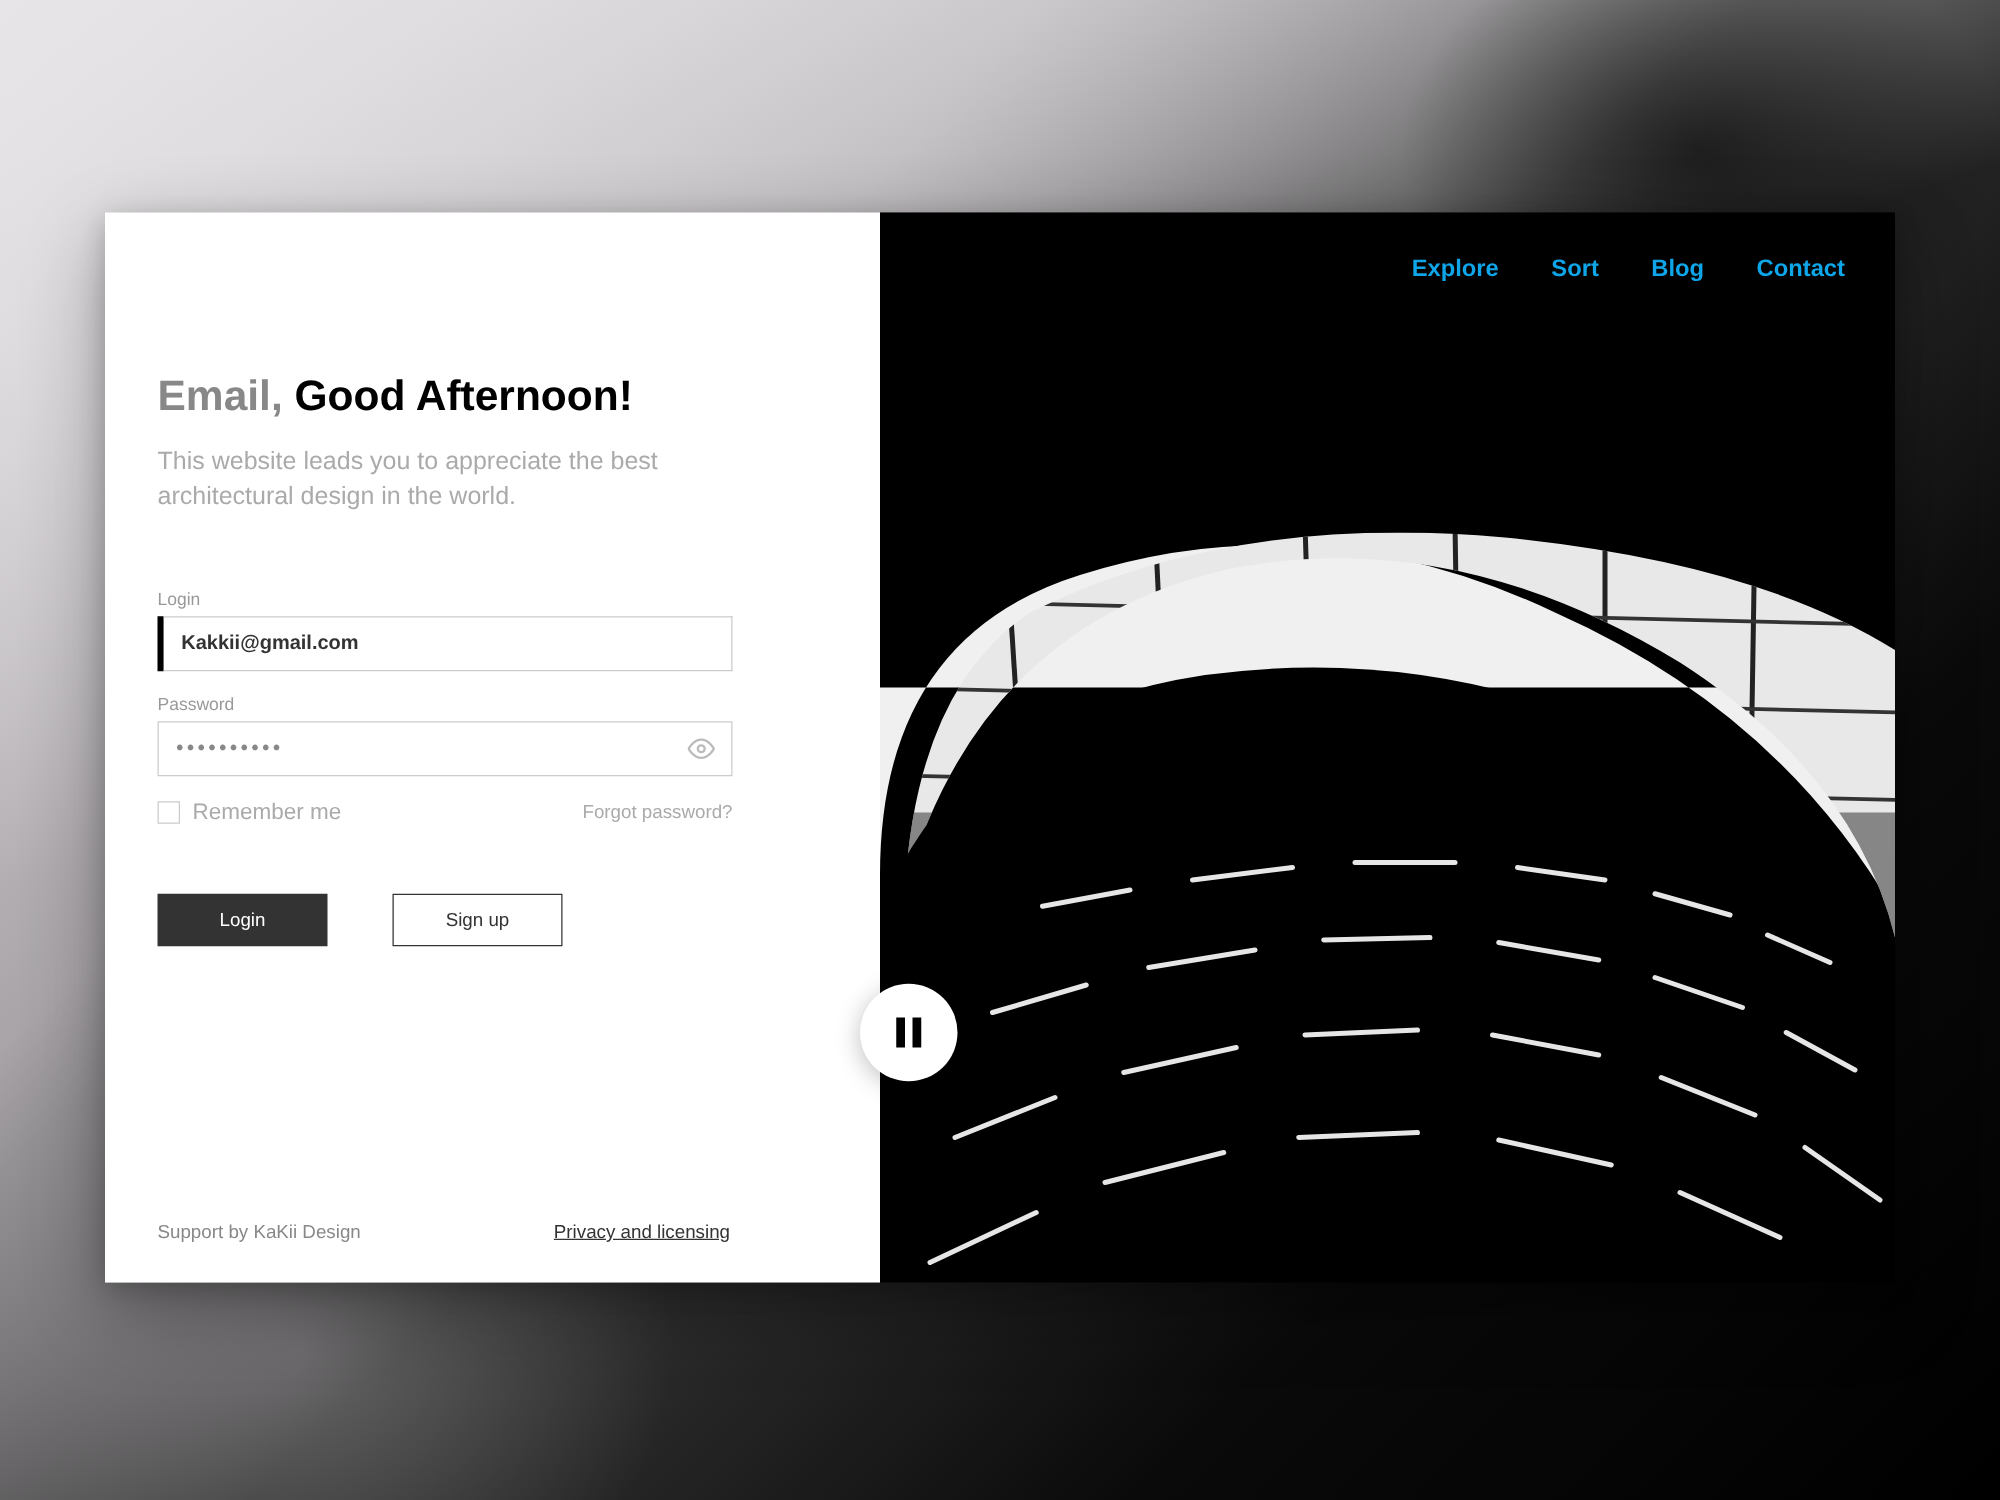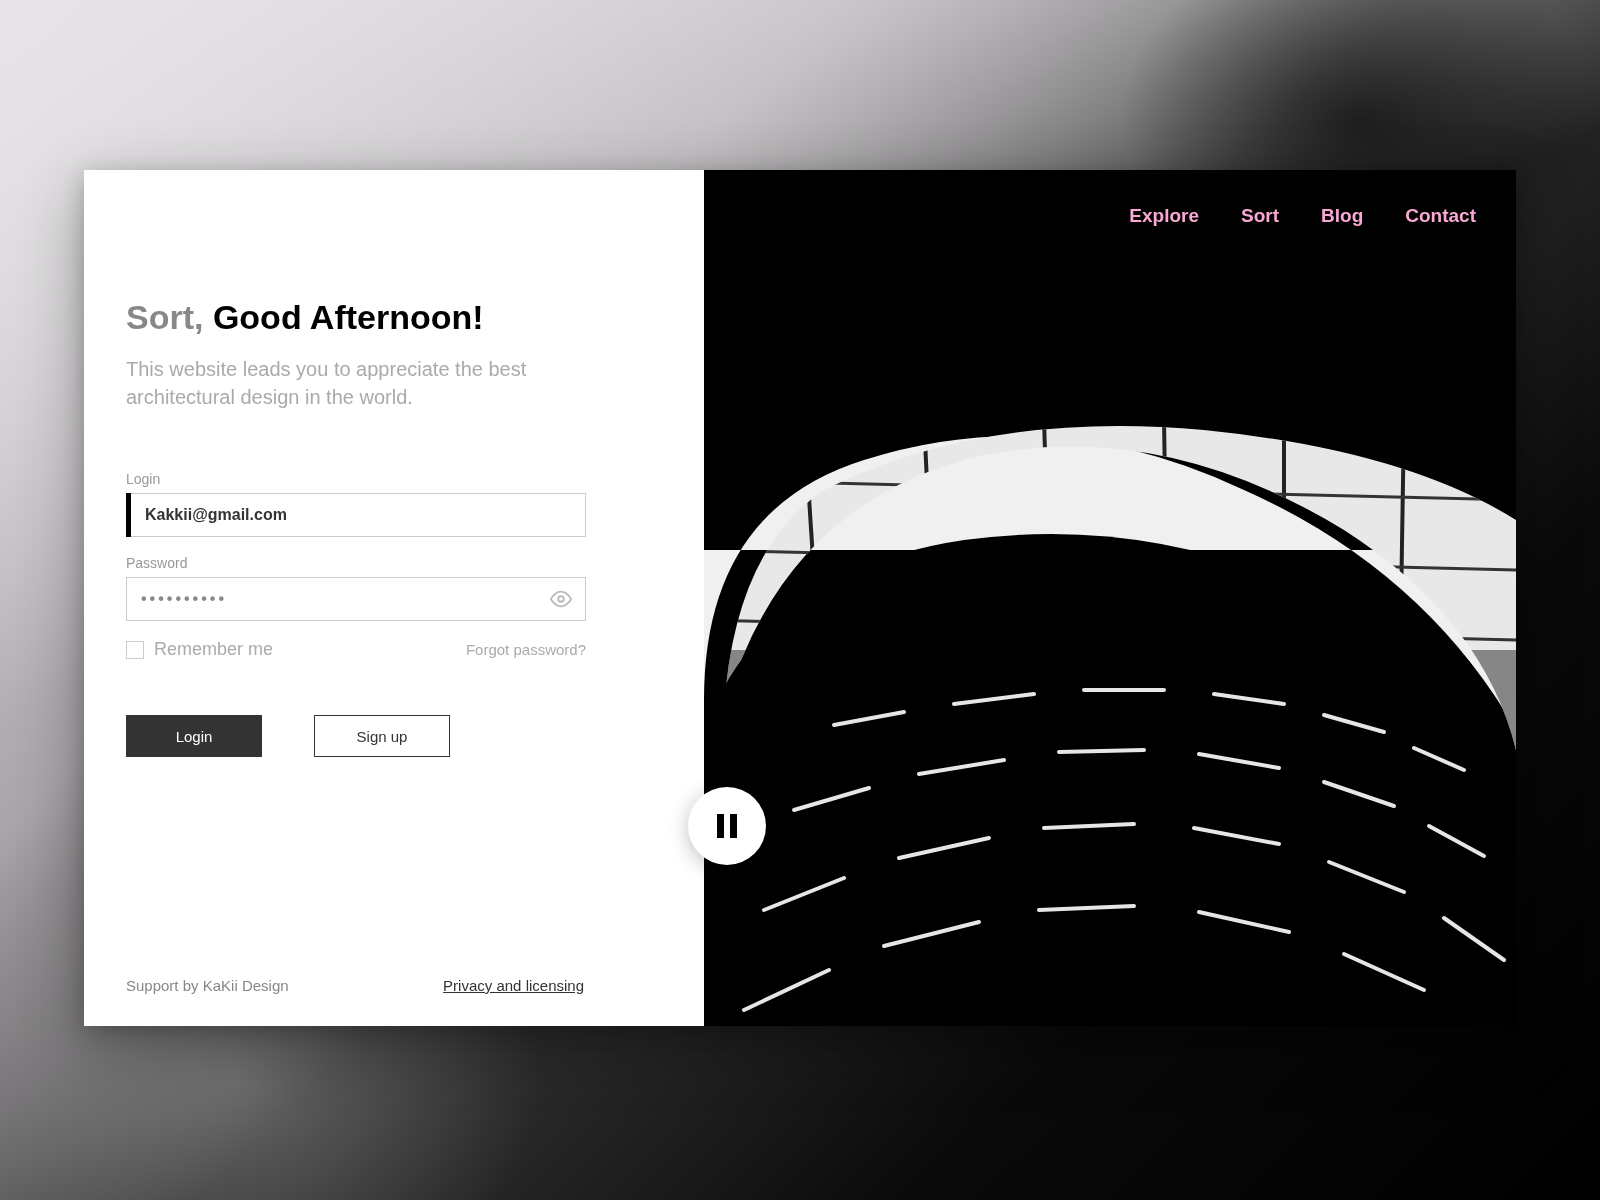--- a/index.html
+++ b/index.html
@@ -224,21 +224,21 @@
     .nav {
       position: absolute;
       top: 35px;
       right: 40px;
       display: flex;
       gap: 42px;
       z-index: 10;
     }
     
     .nav-item {
-      color: #f9a8d4;
+      color: #0ea5e9;
       font-size: 19px;
       font-weight: 700;
       cursor: pointer;
       font-family: Arial, sans-serif;
     }
     
     .play-pause {
       position: absolute;
       left: 604px;
       top: 617px;
@@ -308,21 +308,21 @@
 
 <div class="bg-overlay"></div>
 
 <div class="panel">
 
   <div class="left-panel">
 
 
     <div class="greeting-block">
       <div class="greeting">
-        <span class="greeting-name">Sort,</span>
+        <span class="greeting-name">Email,</span>
         <span> </span>
         <span class="greeting-text">Good Afternoon!</span>
       </div>
       <div class="subtitle">This website leads you to appreciate the best architectural design in the world.</div>
     </div>
 
     <div class="form">
 
       <div class="field-label">Login</div>
       <div class="input-wrapper email">

